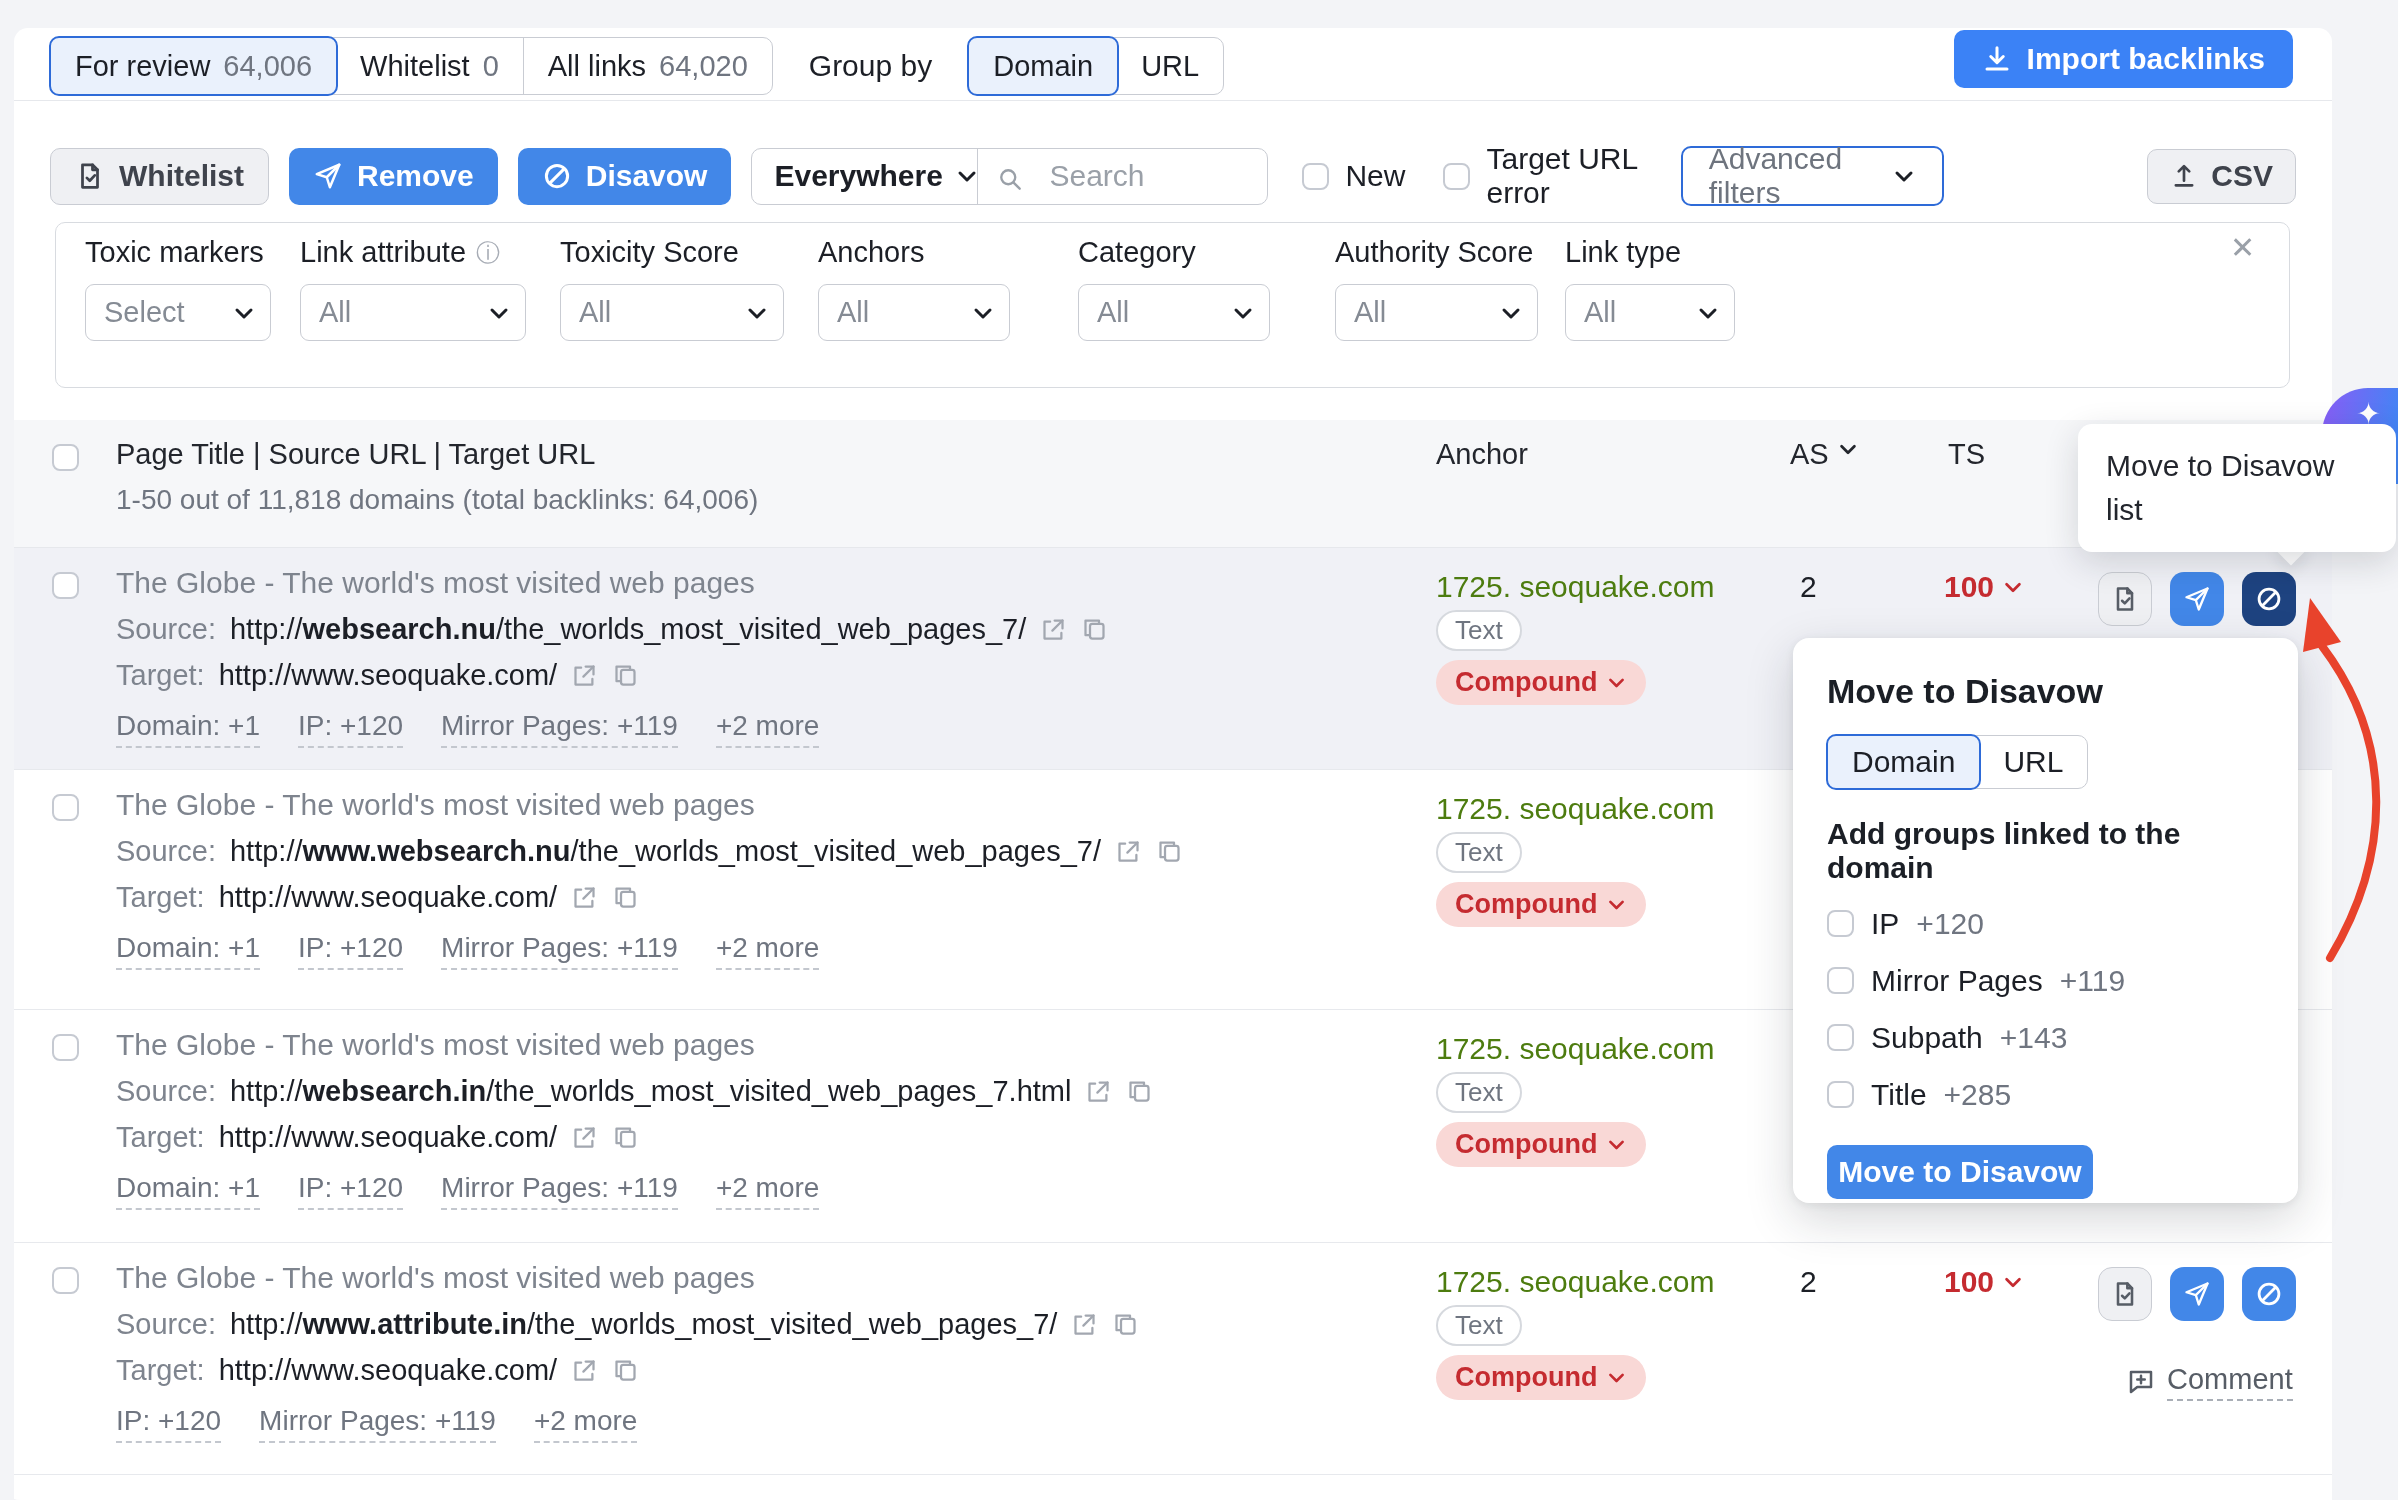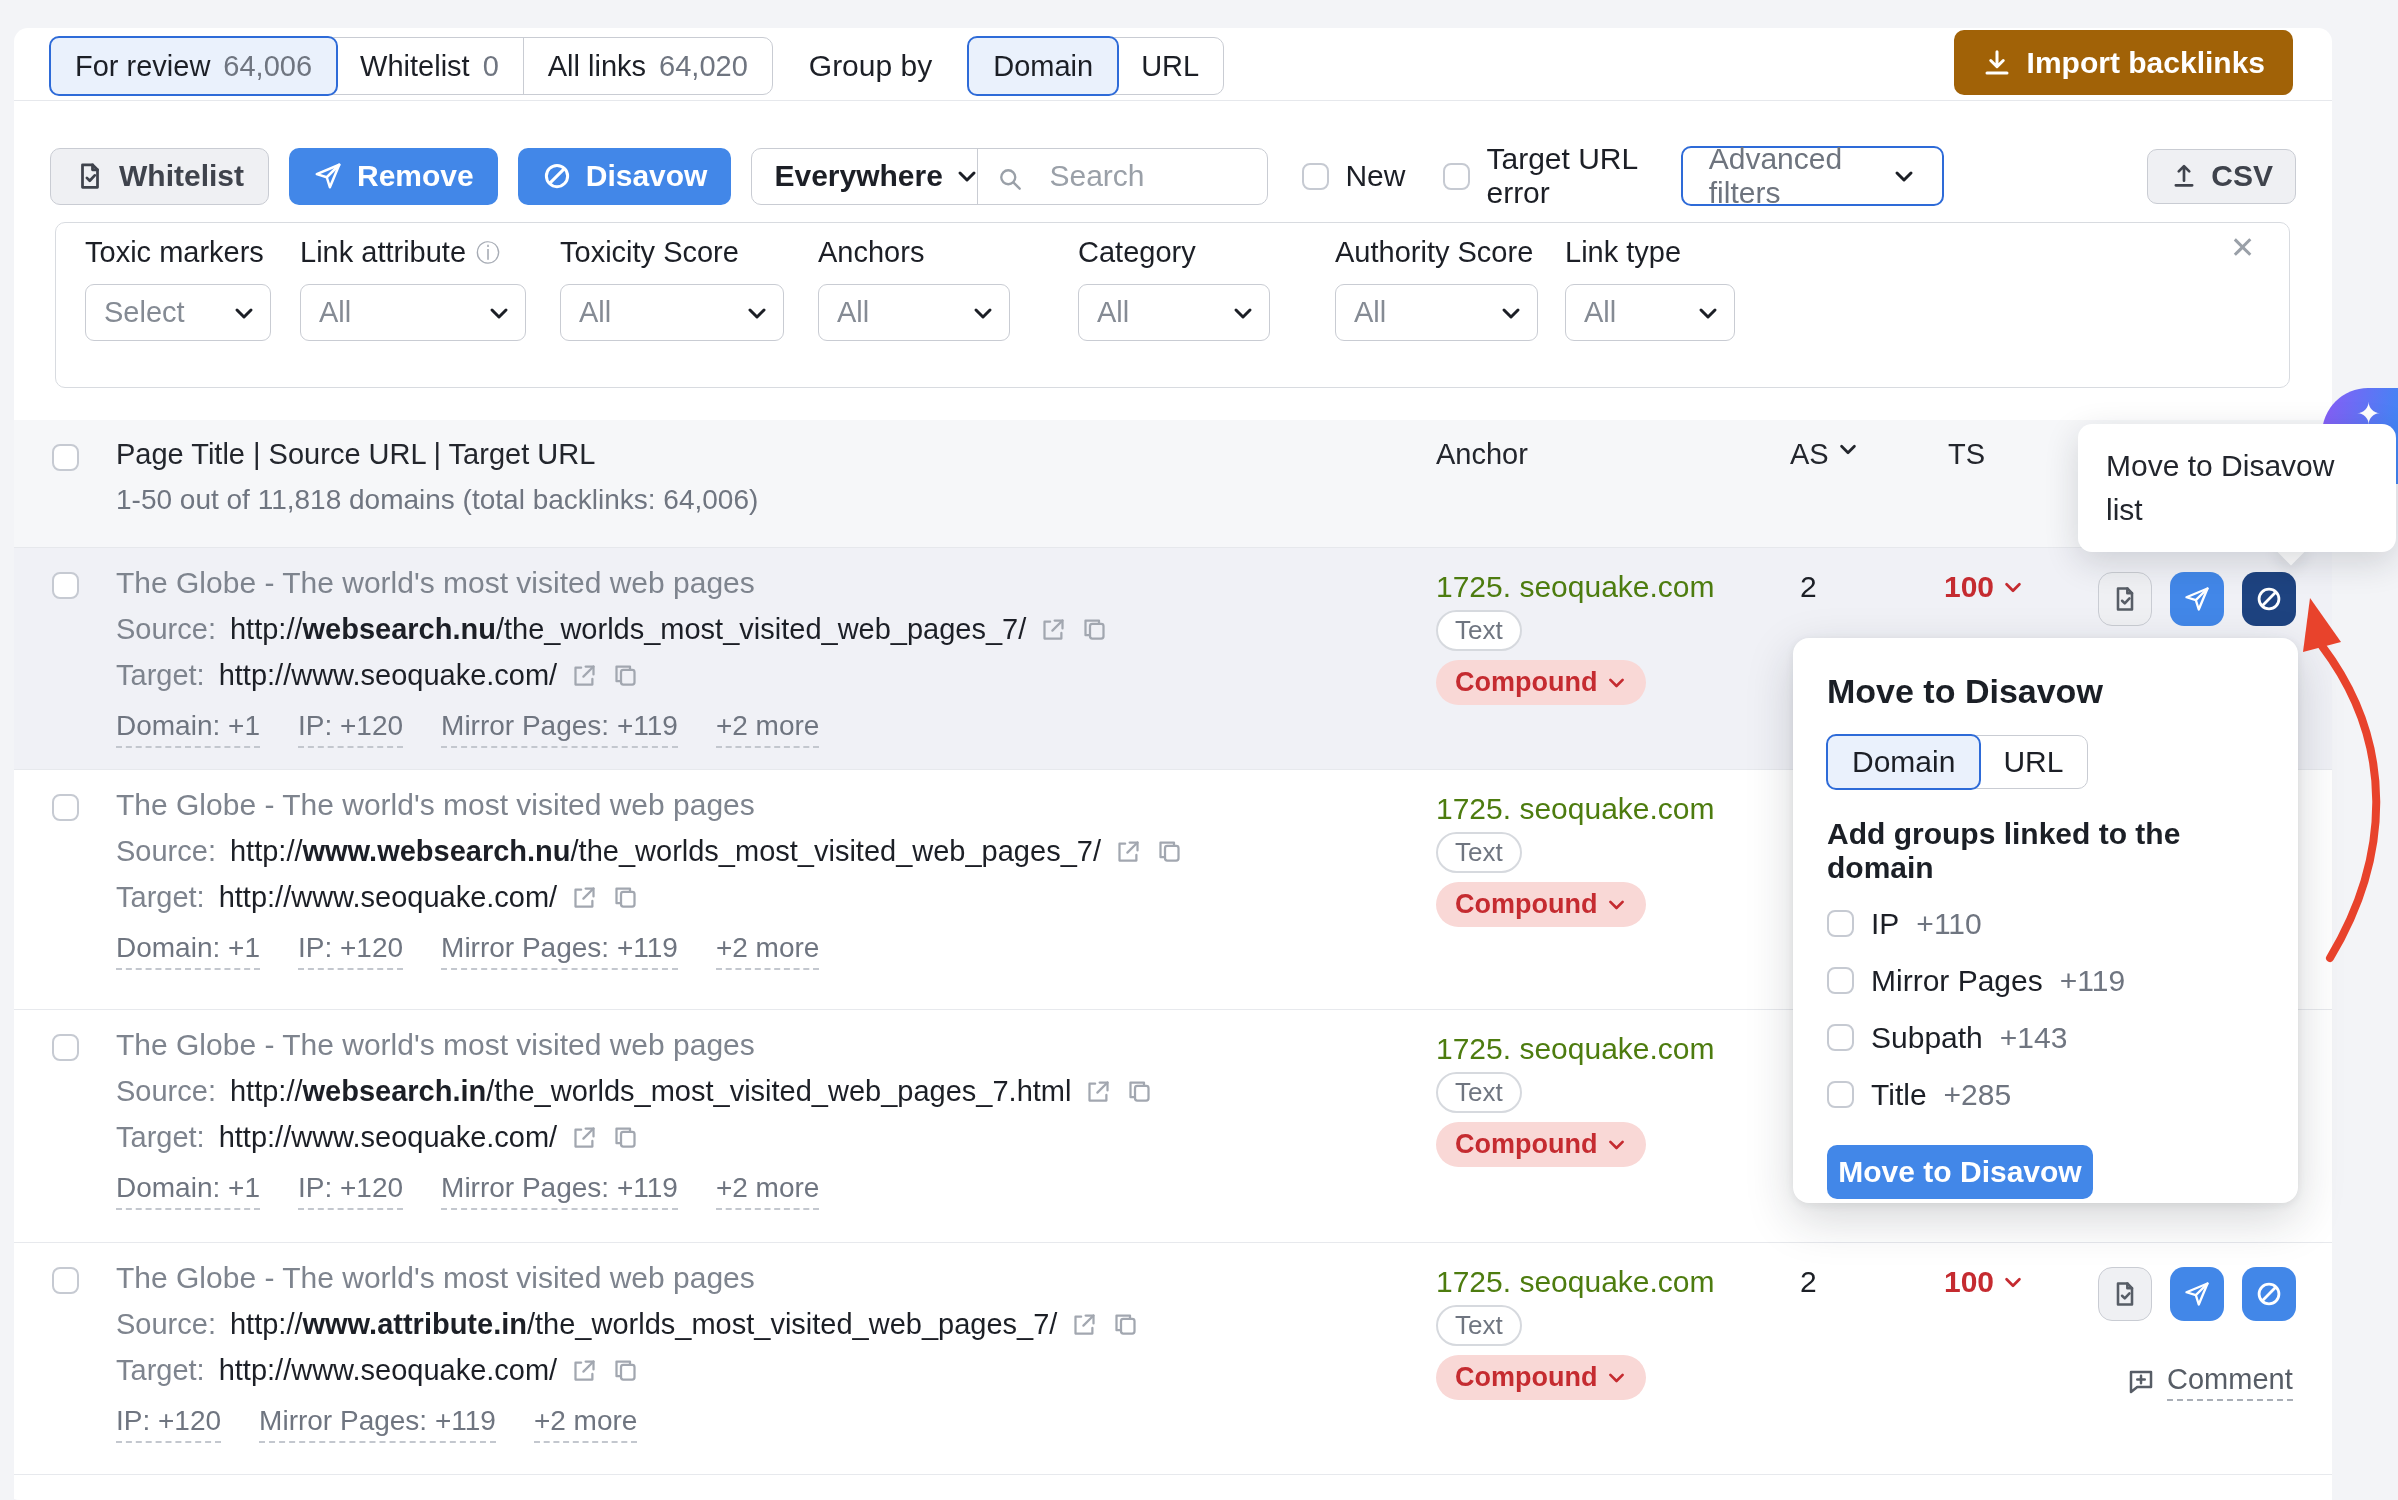--- a/index.html
+++ b/index.html
@@ -21,22 +21,22 @@
   
   .topbar { position:absolute; left:50px; top:37px; display:flex; align-items:center; gap:36px; }
   .segGroup { display:inline-flex; align-items:stretch; height:58px; background:#fff;
               border:1.5px solid #C9CCD3; border-radius:10px; }
   .seg { display:flex; align-items:center; gap:13px; padding:0 24px; font-size:29px; cursor:default; }
   .seg + .seg { border-left:1.5px solid #C9CCD3; }
   .seg--on { border:2px solid #2E6BD8 !important; background:#EAF1FC; border-radius:10px; margin:-2px; z-index:1; }
   .seg--on + .seg { border-left:none; }
   .seg .cnt { color:#6F7580; }
   .groupby-label { font-size:30px; color:#1C1F26; }
-  .btn-import { position:absolute; right:105px; top:30px; height:65px; display:inline-flex;
-                align-items:center; gap:15px; padding:0 28px; background:#a16207; color:#fff;
+  .btn-import { position:absolute; right:105px; top:30px; height:58px; display:inline-flex;
+                align-items:center; gap:15px; padding:0 28px; background:#3b82f6; color:#fff;
                 font-size:30px; font-weight:700; border-radius:10px; }
   .divider-top { position:absolute; left:14px; top:100px; width:2318px; height:1px; background:#E6E8EC; }
 
   
   .toolbar { position:absolute; left:50px; top:142px; width:2246px; display:flex; align-items:center; gap:20px; }
   .btn { height:57px; display:inline-flex; align-items:center; gap:14px; padding:0 24px;
          border-radius:10px; font-size:30px; font-weight:700; }
   .btn--gray { background:#EFF0F3; border:1.5px solid #C9CCD3; color:#3F434C; }
   .btn--blue { background:#4287E8; color:#fff; }
   .scopeSearch { display:flex; align-items:center; height:57px; width:534px;
@@ -615,21 +615,21 @@
       </div>
       <div class="seg">
         <span>URL</span>
       </div>
     </div>
     <div class="popup-sub">Add groups linked to the domain</div>
     <div class="popts">
       <div class="popt">
         <span class="cb"></span>
         <span>IP</span>
-        <span class="cnt">+110</span>
+        <span class="cnt">+120</span>
       </div>
       <div class="popt">
         <span class="cb"></span>
         <span>Mirror Pages</span>
         <span class="cnt">+119</span>
       </div>
       <div class="popt">
         <span class="cb"></span>
         <span>Subpath</span>
         <span class="cnt">+143</span>

